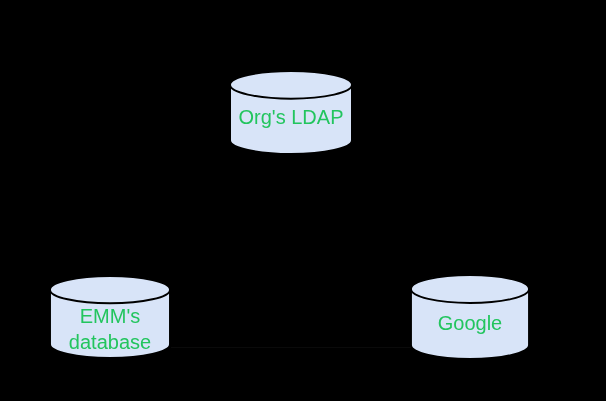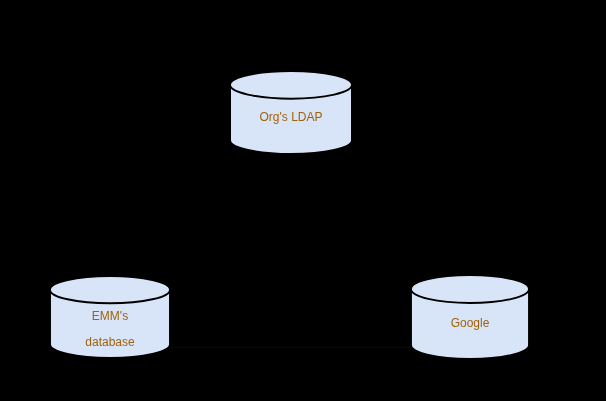--- a/index.html
+++ b/index.html
@@ -35,22 +35,22 @@
   }
   .node svg path.body {  }
   .node svg path.rim {
     fill: none;
   }
   .label {
     position: absolute;
     left: 0;
     right: 0;
     text-align: center;
-    color: #a16207;
-    font-size: 12px;
+    color: #22c55e;
+    font-size: 20px;
     line-height: 26px;
     white-space: nowrap;
   }
   .label span { display: block; }
   #node-ldap   { left: 229px; top: 70px;  width: 124px; height: 85px; }
   #node-ldap .label   { top: 34px; }
   #node-emm    { left: 49px;  top: 275px; width: 122px; height: 84px; }
   #node-emm .label    { top: 28px; }
   #node-google { left: 410px; top: 274px; width: 120px; height: 86px; }
   #node-google .label { top: 36px; }

